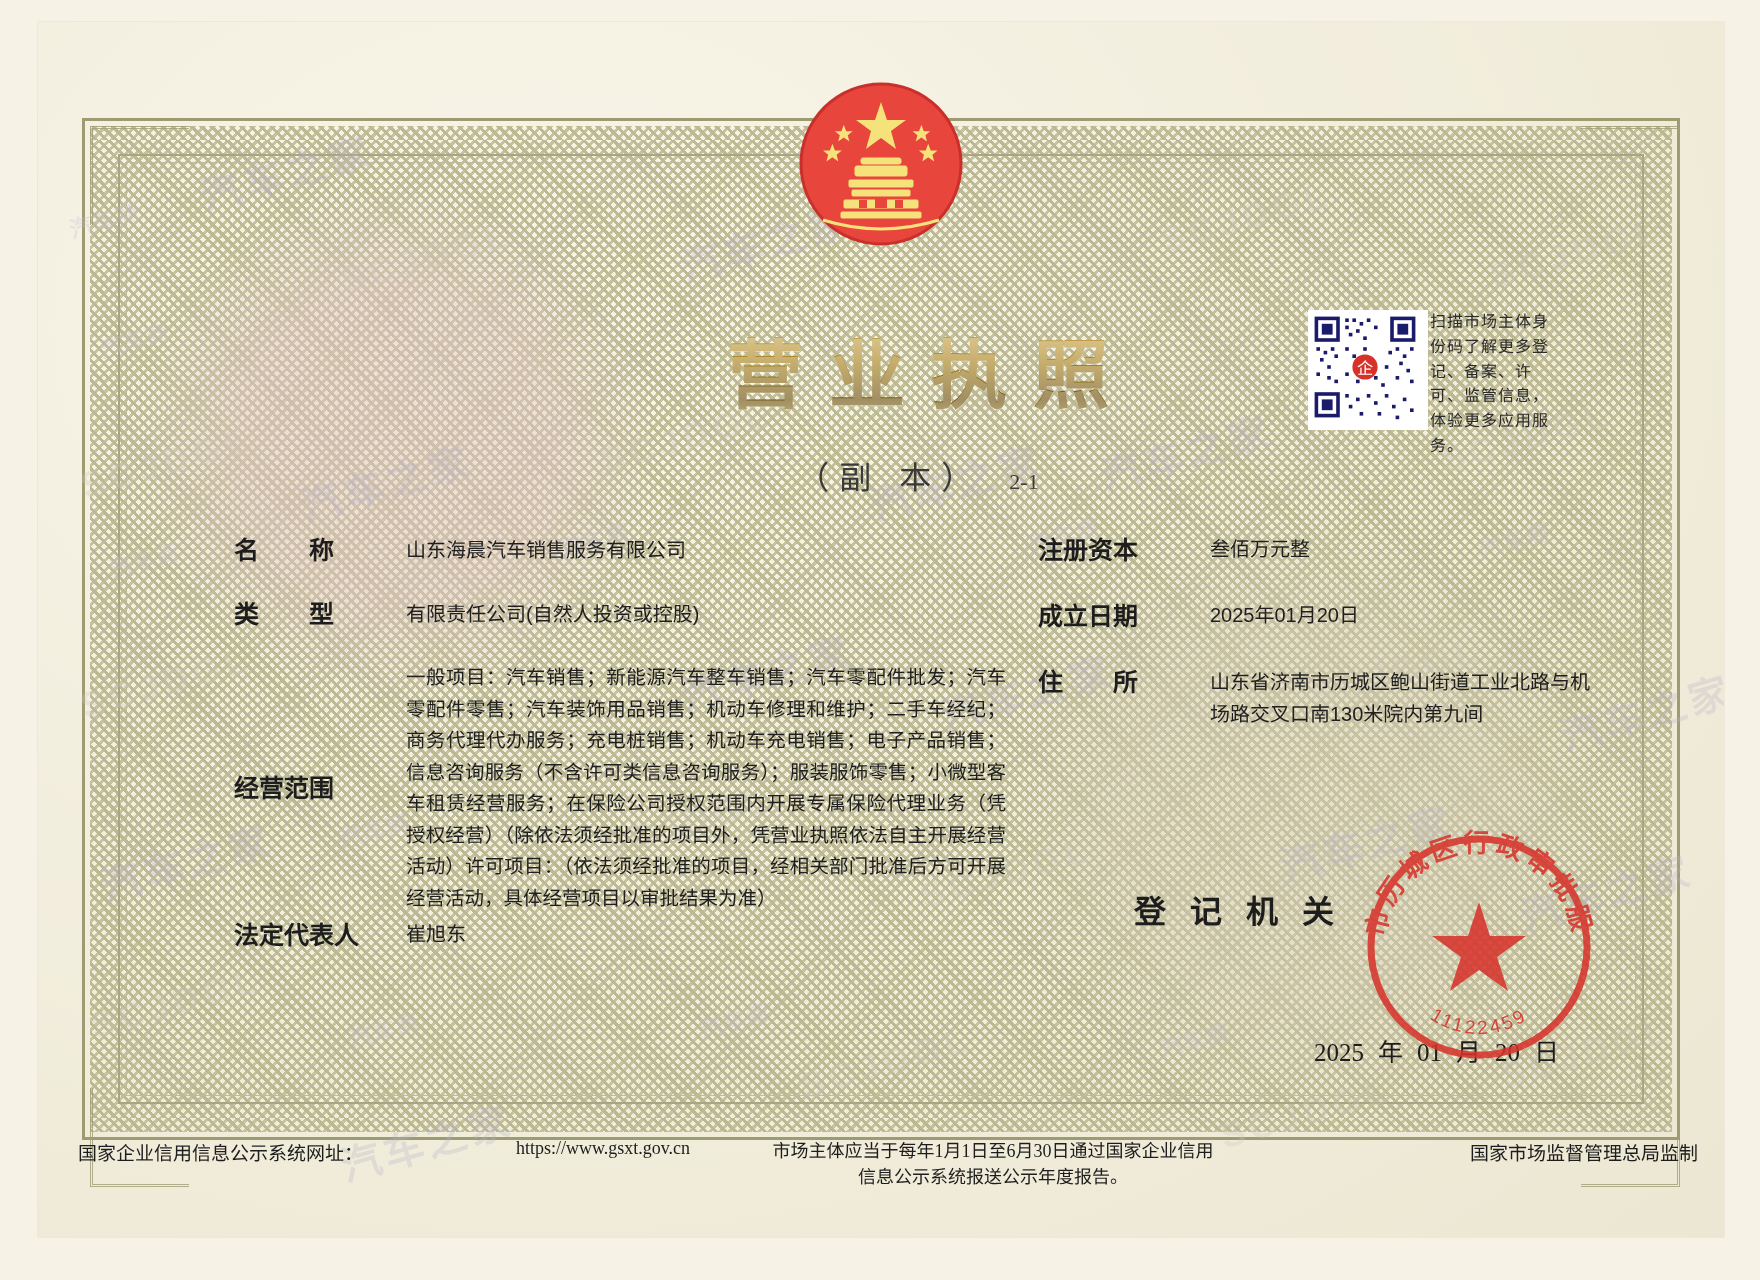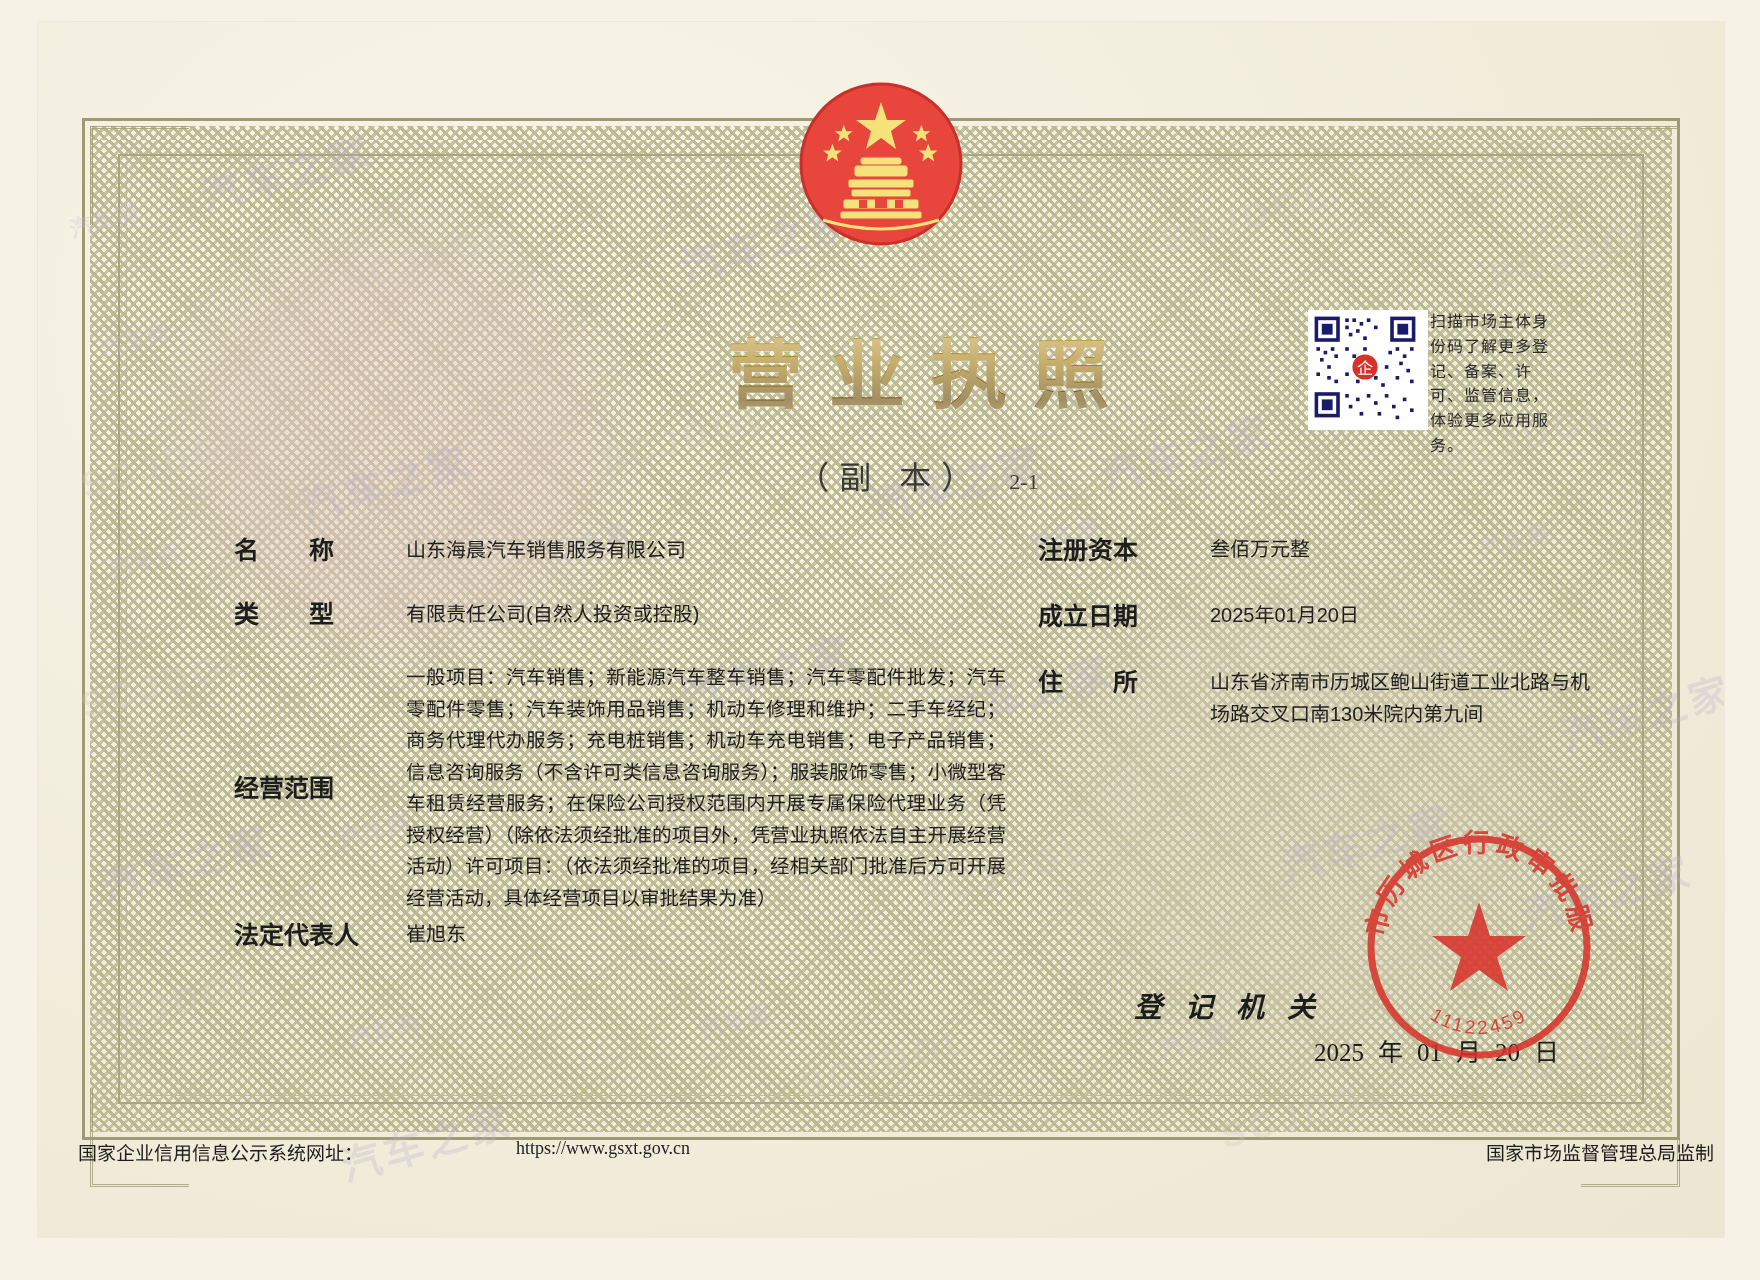--- a/index.html
+++ b/index.html
@@ -279,28 +279,27 @@
     width: 172px;
     flex: none;
   }
   .row-right .field-value { padding-top: 4px; }
   #address-value { width: 430px; line-height: 1.6; }
 
   
   #registry-label {
     position: absolute;
     left: 1096px;
-    top: 963px;
-    font-size: 28px;
+    top: 864px;
+    font-size: 32px;
     font-weight: 700;
     letter-spacing: 8px;
     color: #1d1d1d;
     z-index: 9;
     font-family: "Liberation Serif", serif;
-    font-style: italic;
   }
   #issue-date-row {
     position: absolute;
     left: 1276px;
     top: 1010px;
     display: flex;
     align-items: baseline;
     gap: 14px;
     font-size: 25px;
     color: #1d1d1d;
@@ -349,21 +348,21 @@
     font-size: 18px;
     line-height: 1.45;
     color: #1d1d1d;
     text-align: center;
   }
   #footer-right {
     flex: 1;
     font-size: 19px;
     color: #1d1d1d;
     text-align: right;
-    padding-right: 10px;
+    padding-right: 26px;
   }
 </style>
 </head>
 <body>
 
 <div id="license-page">
 
   <div id="certificate">
 
     <div class="frame-band"></div>
@@ -588,16 +587,17 @@
         <text font-family="Liberation Sans, sans-serif" font-size="19" fill="#d7312a" letter-spacing="3">
           <textPath href="#sealArcBottom" startOffset="50%" text-anchor="middle">11122459</textPath>
         </text>
       </svg>
     </div>
   </div>
 
   <div id="footer">
     <div id="footer-left">国家企业信用信息公示系统网址：</div>
     <div id="footer-url">https://www.gsxt.gov.cn</div>
+    <div id="footer-notice">市场主体应当于每年1月1日至6月30日通过国家企业信用信息公示系统报送公示年度报告。</div>
     <div id="footer-right">国家市场监督管理总局监制</div>
   </div>
 
 </div>
 
 </body></html>

